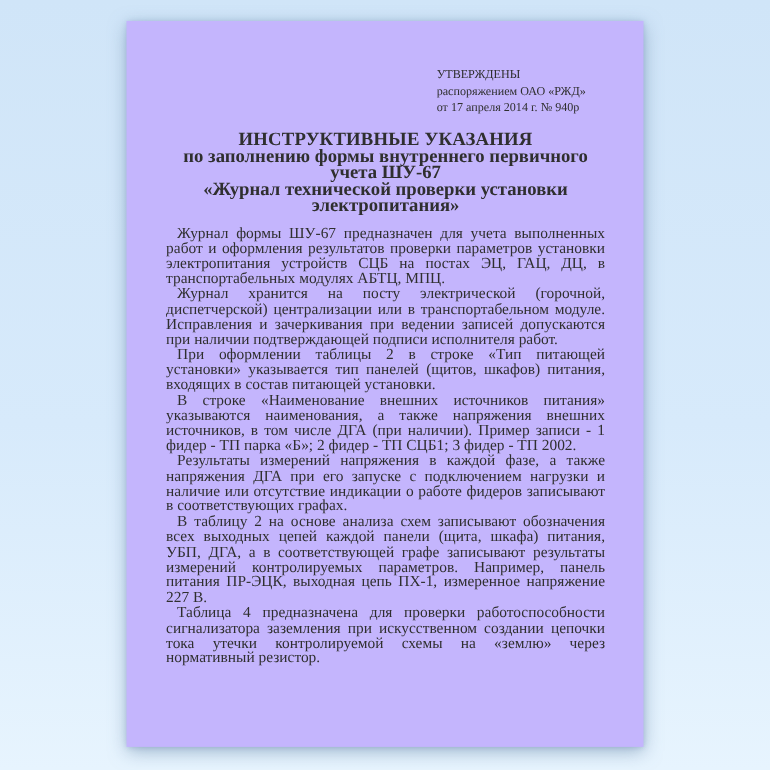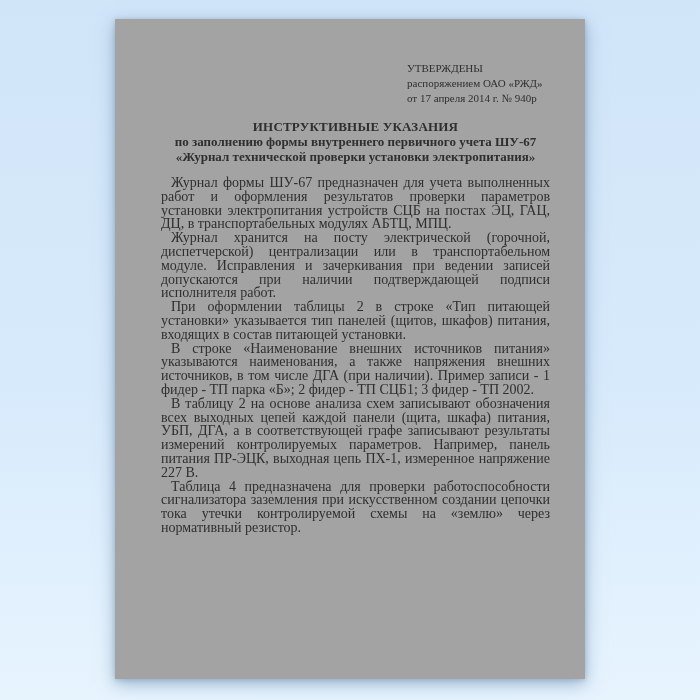--- a/index.html
+++ b/index.html
@@ -11,36 +11,36 @@
     background: linear-gradient(180deg, #d0e5f8 0%, #d7eafb 55%, #e7f4fe 100%);
     font-family: "Liberation Serif", "DejaVu Serif", serif;
   }
   .page {
     position: absolute;
     left: 115px;
     top: 19px;
     width: 470px;
     height: 660px;
     box-sizing: border-box;
-    background: #a3a3a3;
-    padding: 42px 35px 0 46px;
+    background: #c4b5fd;
+    padding: 42px 35px 0 36px;
     box-shadow: 0 5px 16px rgba(96, 130, 165, 0.55), 0 1px 5px rgba(96, 130, 165, 0.35);
     color: #2f2f2f;
   }
   .approval {
     margin-left: 246px;
     font-size: 11px;
     line-height: 15px;
     white-space: nowrap;
   }
   .title-block {
     margin-top: 13px;
     text-align: center;
     font-weight: bold;
-    font-size: 13px;
+    font-size: 17px;
     line-height: 15px;
   }
   .title-block .heading { letter-spacing: 0.2px; }
   .body-text {
     margin-top: 12px;
     font-size: 14px;
     line-height: 13.8px;
     text-align: justify;
   }
   .body-text p {
@@ -64,17 +64,18 @@
     <div class="heading">ИНСТРУКТИВНЫЕ УКАЗАНИЯ</div>
     <div>по заполнению формы внутреннего первичного учета ШУ-67</div>
     <div>«Журнал технической проверки установки электропитания»</div>
   </div>
 
   <div class="body-text">
     <p>Журнал формы ШУ-67 предназначен для учета выполненных работ и оформления результатов проверки параметров установки электропитания устройств СЦБ на постах ЭЦ, ГАЦ, ДЦ, в транспортабельных модулях АБТЦ, МПЦ.</p>
     <p>Журнал хранится на посту электрической (горочной, диспетчерской) централизации или в транспортабельном модуле. Исправления и зачеркивания при ведении записей допускаются при наличии подтверждающей подписи исполнителя работ.</p>
     <p>При оформлении таблицы 2 в строке «Тип питающей установки» указывается тип панелей (щитов, шкафов) питания, входящих в состав питающей установки.</p>
     <p>В строке «Наименование внешних источников питания» указываются наименования, а также напряжения внешних источников, в том числе ДГА (при наличии). Пример записи - 1 фидер - ТП парка «Б»; 2 фидер - ТП СЦБ1; 3 фидер - ТП 2002.</p>
+    <p>Результаты измерений напряжения в каждой фазе, а также напряжения ДГА при его запуске с подключением нагрузки и наличие или отсутствие индикации о работе фидеров записывают в соответствующих графах.</p>
     <p>В таблицу 2 на основе анализа схем записывают обозначения всех выходных цепей каждой панели (щита, шкафа) питания, УБП, ДГА, а в соответствующей графе записывают результаты измерений контролируемых параметров. Например, панель питания ПР-ЭЦК, выходная цепь ПХ-1, измеренное напряжение 227 В.</p>
     <p>Таблица 4 предназначена для проверки работоспособности сигнализатора заземления при искусственном создании цепочки тока утечки контролируемой схемы на «землю» через нормативный резистор.</p>
   </div>
 
 </div>
 
 </body></html>

